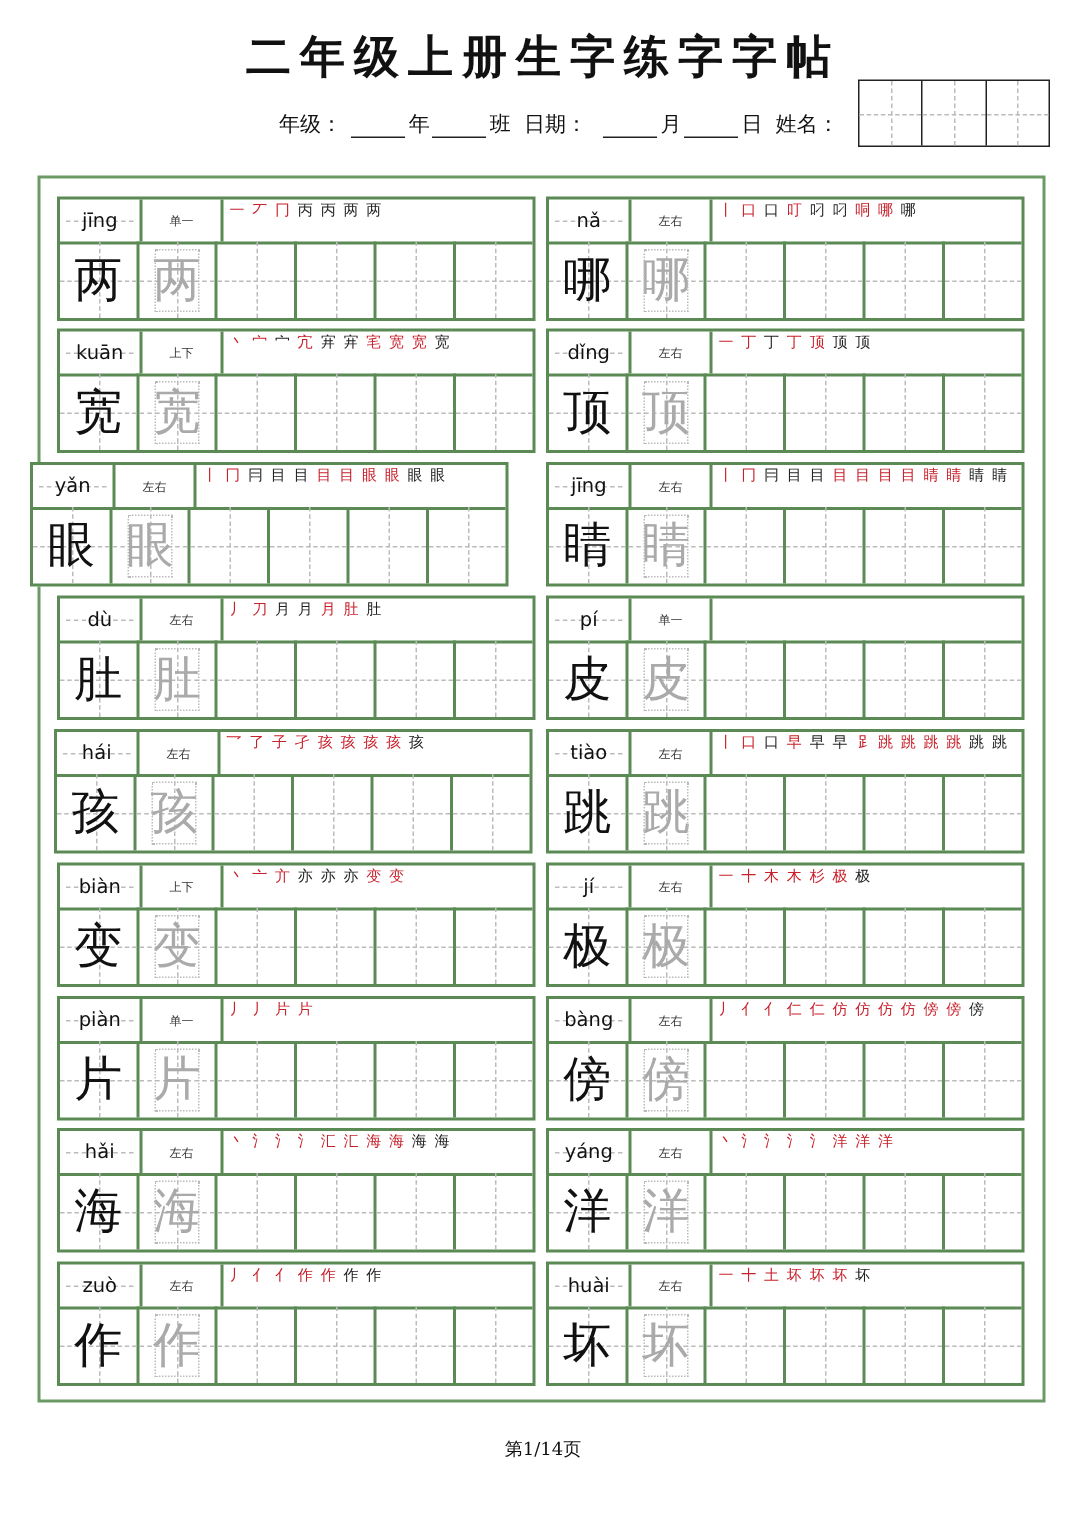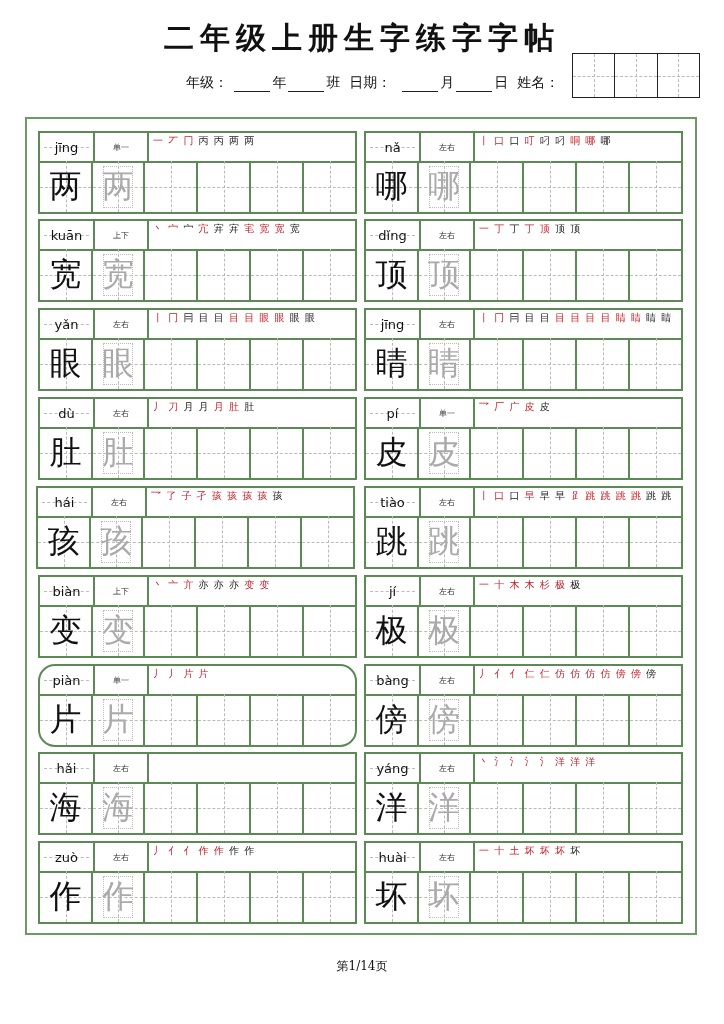--- a/index.html
+++ b/index.html
@@ -138,21 +138,21 @@
         </div>
         <div class="gcell trace">
           <span class="tracechar">顶</span>
         </div>
         <div class="gcell prac"></div>
         <div class="gcell prac"></div>
         <div class="gcell prac"></div>
         <div class="gcell prac last"></div>
       </div>
     </div>
-    <div class="block" style="left: 38px; top: 308px;">
+    <div class="block" style="left: 20px; top: 308px;">
       <div class="toprow">
         <div class="pycell">
           <span>yǎn</span>
         </div>
         <div class="structcell">左右</div>
         <div class="strokes"><span class="r">丨</span> <span class="r">冂</span> <span>冃</span> <span>目</span> <span>目</span> <span class="r">目</span> <span class="r">目</span> <span class="r">眼</span> <span class="r">眼</span> <span>眼</span> <span>眼</span> </div>
       </div>
       <div class="botrow">
         <div class="gcell model">
           <span class="bigchar">眼</span>
@@ -207,21 +207,20 @@
         <div class="gcell prac"></div>
         <div class="gcell prac last"></div>
       </div>
     </div>
     <div class="block" style="left: 364px; top: 397px;">
       <div class="toprow">
         <div class="pycell">
           <span>pí</span>
         </div>
         <div class="structcell">单一</div>
-        <div class="strokes"><span class="r">乛</span> <span class="r">厂</span> <span class="r">广</span> <span class="r">皮</span> <span>皮</span> </div>
       </div>
       <div class="botrow">
         <div class="gcell model">
           <span class="bigchar">皮</span>
         </div>
         <div class="gcell trace">
           <span class="tracechar">皮</span>
         </div>
         <div class="gcell prac"></div>
         <div class="gcell prac"></div>
@@ -306,21 +305,21 @@
         </div>
         <div class="gcell trace">
           <span class="tracechar">极</span>
         </div>
         <div class="gcell prac"></div>
         <div class="gcell prac"></div>
         <div class="gcell prac"></div>
         <div class="gcell prac last"></div>
       </div>
     </div>
-    <div class="block" style="left: 38px; top: 664px; border-radius: 17px;">
+    <div class="block" style="left: 38px; top: 664px;">
       <div class="toprow">
         <div class="pycell">
           <span>piàn</span>
         </div>
         <div class="structcell">单一</div>
         <div class="strokes"><span class="r">丿</span> <span class="r">丿</span> <span class="r">片</span> <span class="r">片</span> </div>
       </div>
       <div class="botrow">
         <div class="gcell model">
           <span class="bigchar">片</span>
@@ -354,20 +353,21 @@
         <div class="gcell prac"></div>
         <div class="gcell prac last"></div>
       </div>
     </div>
     <div class="block" style="left: 38px; top: 752px;">
       <div class="toprow">
         <div class="pycell">
           <span>hǎi</span>
         </div>
         <div class="structcell">左右</div>
+        <div class="strokes"><span class="r">丶</span> <span class="r">氵</span> <span class="r">氵</span> <span class="r">氵</span> <span class="r">汇</span> <span class="r">汇</span> <span class="r">海</span> <span class="r">海</span> <span>海</span> <span>海</span> </div>
       </div>
       <div class="botrow">
         <div class="gcell model">
           <span class="bigchar">海</span>
         </div>
         <div class="gcell trace">
           <span class="tracechar">海</span>
         </div>
         <div class="gcell prac"></div>
         <div class="gcell prac"></div>

